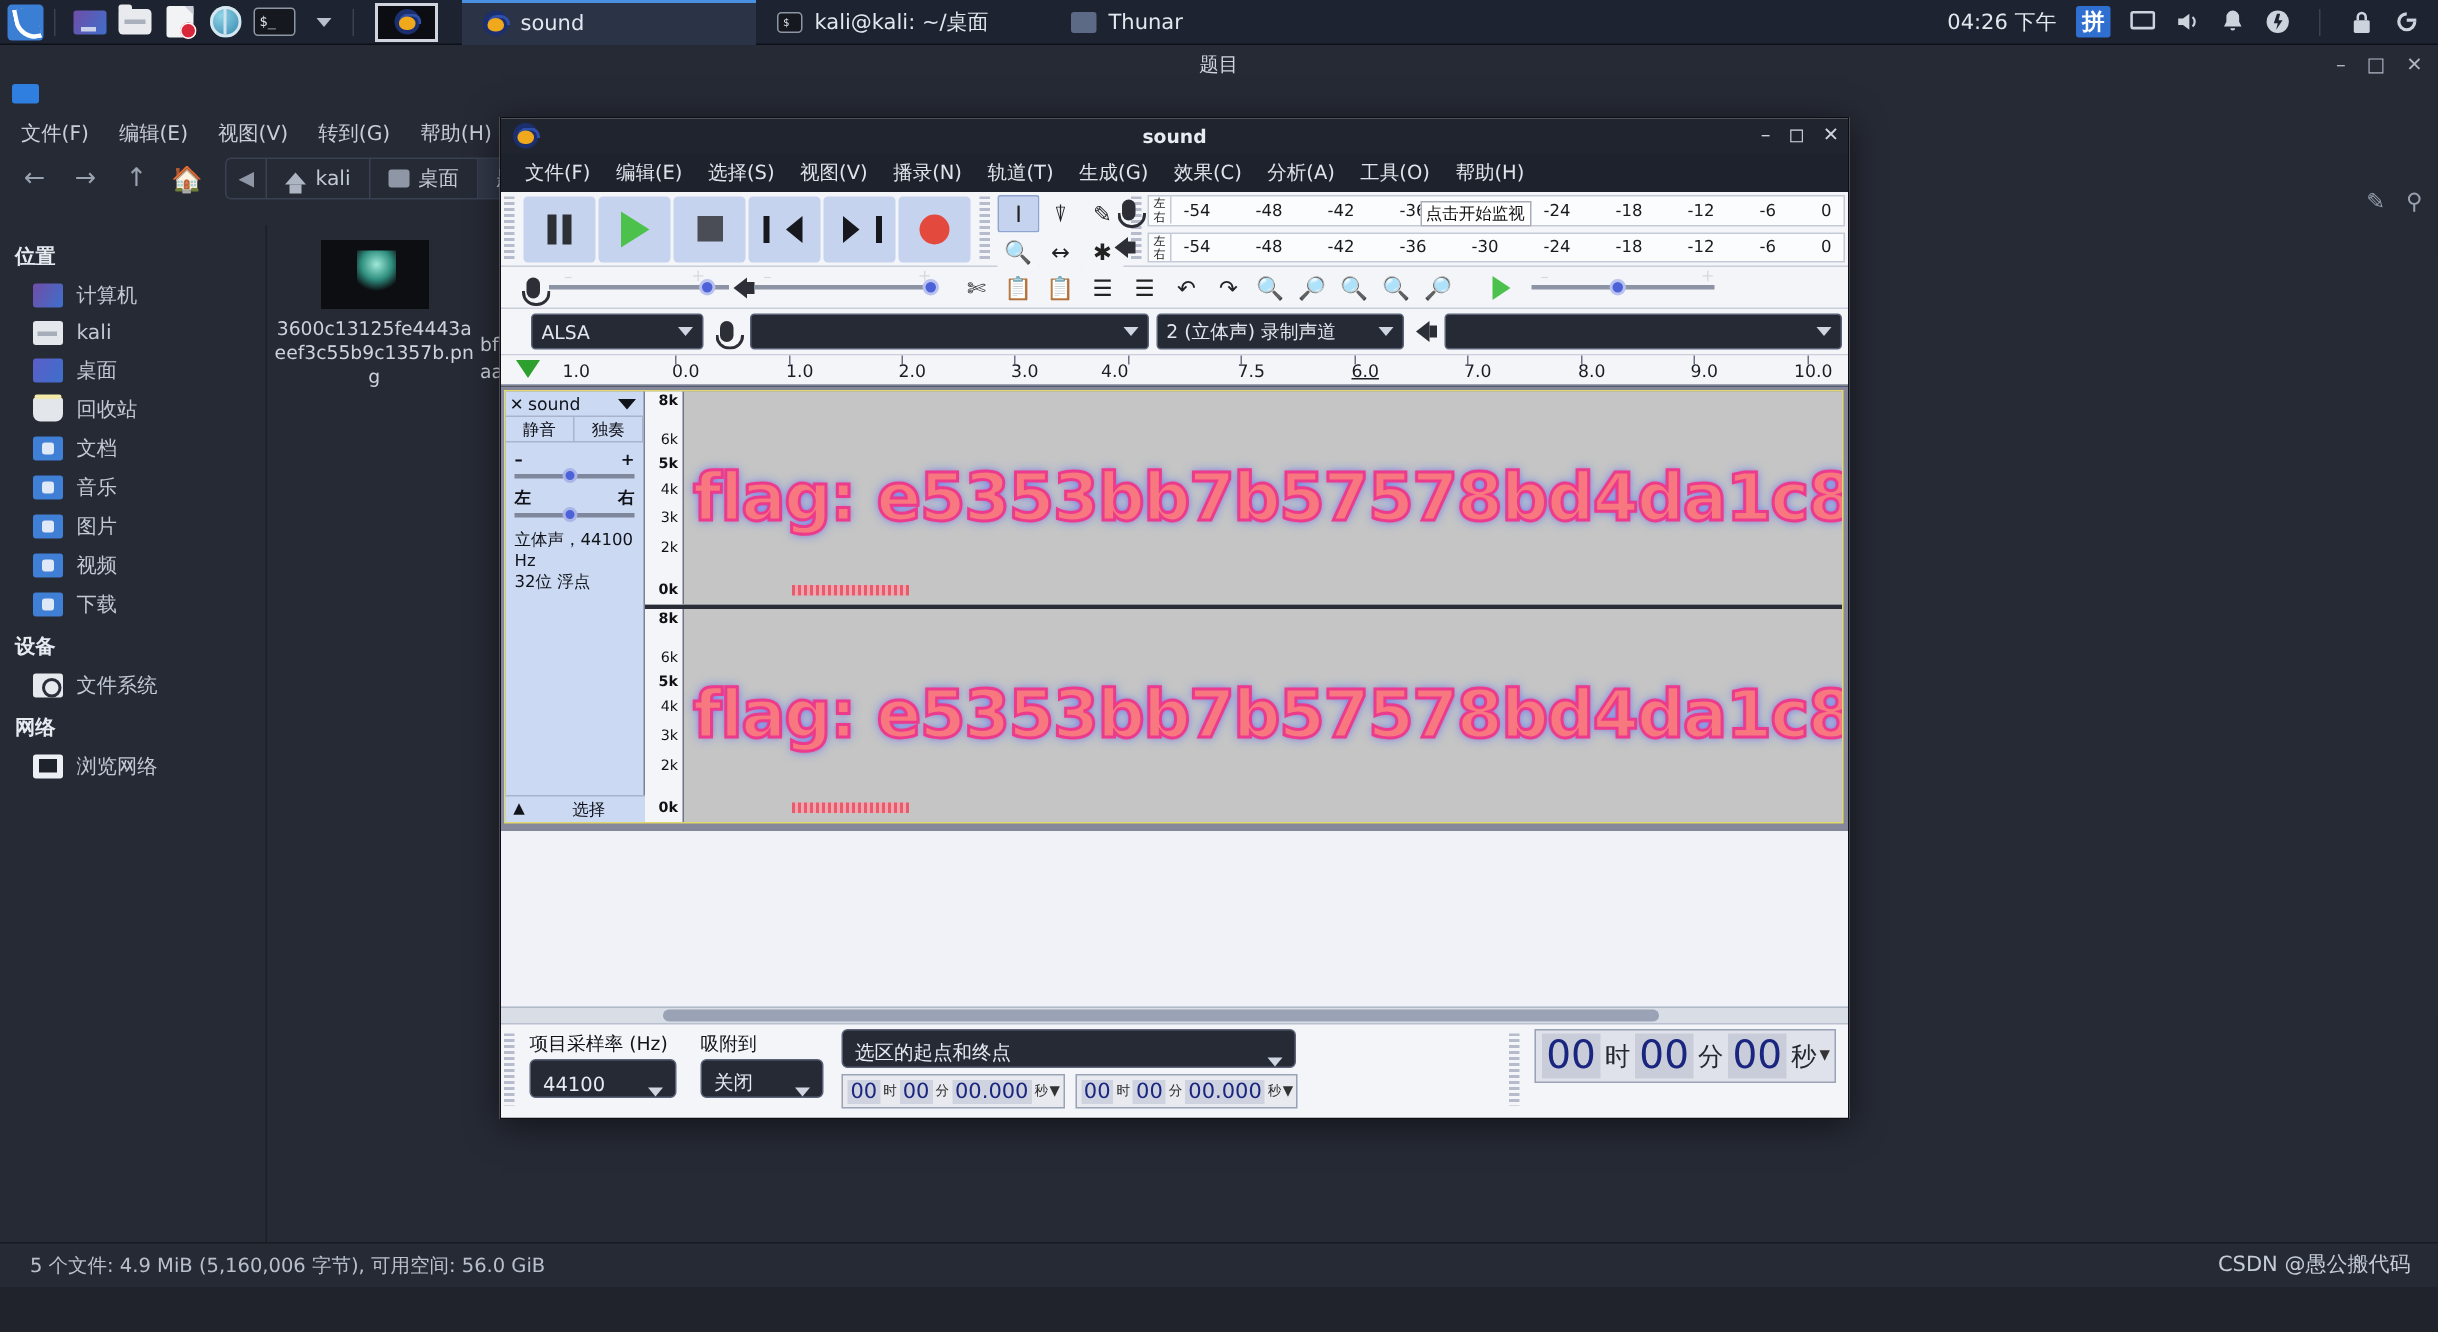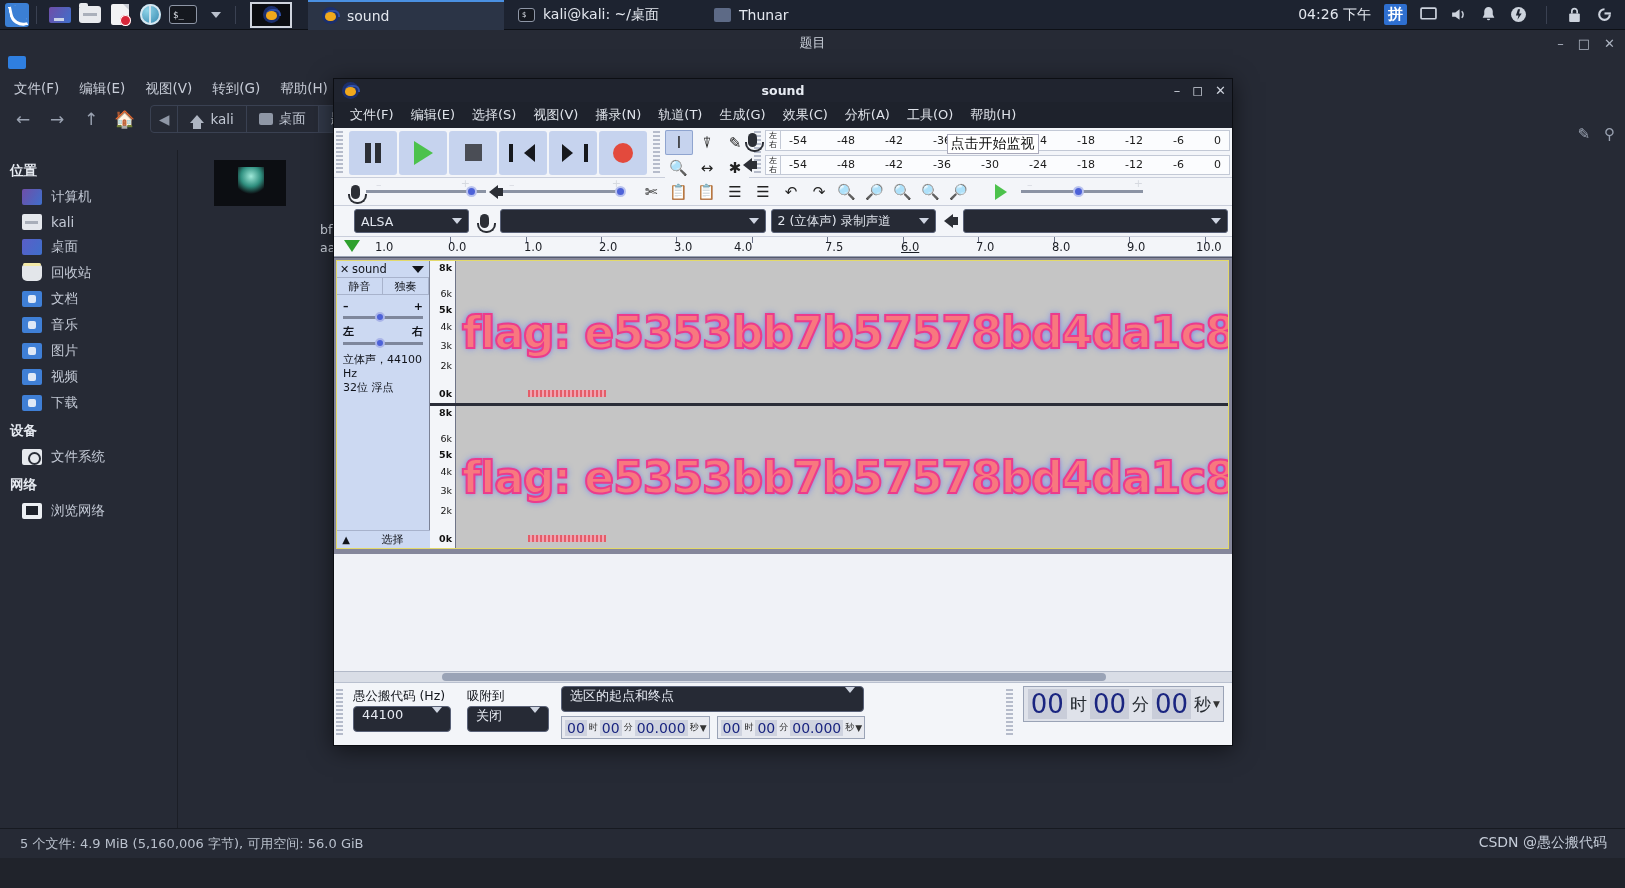--- a/index.html
+++ b/index.html
@@ -111,21 +111,21 @@
   .skips{width:0;height:0;border-right:11px solid #16181d;border-top:9px solid transparent;border-bottom:9px solid transparent;position:relative;}
   .skips:after{content:"";position:absolute;left:-15px;top:-9px;width:4px;height:18px;background:#16181d;}
   .skipe{width:0;height:0;border-left:11px solid #16181d;border-top:9px solid transparent;border-bottom:9px solid transparent;position:relative;}
   .skipe:after{content:"";position:absolute;left:11px;top:-9px;width:4px;height:18px;background:#16181d;}
   .rec-b{width:20px;height:20px;border-radius:50%;background:#e34a3d;}
   .tool-sm{width:28px;height:25px;background:#f3f5f9;border-radius:2px;display:flex;align-items:center;justify-content:center;font-size:15px;color:#222;}
   .tool-sm.on{background:#c6d3ee;box-shadow:inset 0 0 0 1px #8fa4cf;}
   .meter{flex:1;display:flex;align-items:center;background:#fbfcfe;border:1px solid #c3c9d6;margin:2px;height:24px;position:relative;}
   .meter .lr{font-size:8px;line-height:9px;color:#222;padding:0 3px;border-right:1px solid #c3c9d6;}
   .meter .scale{flex:1;display:flex;justify-content:space-between;padding:0 8px;font-size:11px;color:#1a1a1a;}
-  .meter-tip{position:absolute;left:39%;top:3px;background:#fff;border:1px solid #aab;padding:0 3px;font-size:14px;color:#111;}
+  .meter-tip{position:absolute;left:39%;top:3px;background:#fff;border:1px solid #aab;padding:0 3px;font-size:11px;color:#111;}
   .slider{position:relative;height:22px;display:flex;align-items:center;}
   .slider .track{width:120px;height:3px;background:#8b93a4;position:relative;}
   .slider .knob{width:11px;height:11px;border-radius:50%;background:#4d62d8;border:2px solid #b9c2ee;position:absolute;top:-4px;}
   .micicon{width:9px;height:14px;background:#2c2f36;border-radius:5px;position:relative;margin:0 6px;}
   .micicon:after{content:"";position:absolute;left:-3px;top:9px;width:15px;height:8px;border:2px solid #2c2f36;border-top:none;border-radius:0 0 9px 9px;}
   .spk{width:0;height:0;border-right:9px solid #2c2f36;border-top:7px solid transparent;border-bottom:7px solid transparent;position:relative;margin:0 5px 0 3px;}
   .spk:after{content:"";position:absolute;left:9px;top:-4px;width:5px;height:8px;background:#2c2f36;}
   #devrow{display:flex;align-items:center;gap:5px;background:#f3f5f9;padding:3px 4px;border-bottom:1px solid #c9cedb;justify-content:flex-end;}
   .combo{height:24px;background:#262a35;border:1px solid #5a6278;border-radius:3px;display:flex;align-items:center;
     padding:0 6px;color:#e2e6ee;font-size:12.5px;position:relative;}
@@ -162,21 +162,21 @@
     font-family:"DejaVu Sans","Liberation Sans",sans-serif;font-size:44px;font-weight:bold;letter-spacing:-1px;
     color:#f8787f;-webkit-text-stroke:2px #ec3b8c;white-space:nowrap;
     text-shadow:0 0 7px rgba(90,120,255,.95),0 0 3px rgba(255,110,140,.95);}
   .lowband{position:absolute;left:72px;bottom:6px;width:78px;height:7px;
     background:repeating-linear-gradient(to right,#e8525f 0 2px,#f6a0b0 2px 4px);opacity:.9;}
   .chan-div{height:3px;background:#2a2d38;}
   #aud-bottom{position:absolute;left:0;bottom:0;width:898px;}
   #selbar{background:#f3f5f9;border-top:1px solid #b9c0cf;display:flex;align-items:flex-start;padding:3px 0 5px;}
   .selcol{padding:0 8px;font-size:12.5px;color:#11141b;}
   .selhdr{height:20px;display:flex;align-items:center;}
-  .nfield{height:26px;background:#262a35;border:1px solid #5a6278;border-radius:4px;display:flex;align-items:flex-start;
+  .nfield{height:26px;background:#262a35;border:1px solid #5a6278;border-radius:4px;display:flex;align-items:flex-end;
     padding:0 8px;color:#e6eaf2;font-size:13px;}
   .timefield{height:23px;border:1px solid #9aa3b6;background:#e8eaf0;display:flex;align-items:center;
     font-family:"DejaVu Sans",sans-serif;color:#1a2580;font-size:14px;padding:0 2px;}
   .timefield .d{background:#cfd3df;padding:0 2px;margin:0 1px;}
   .timefield .u{font-size:9px;color:#2b2b2b;padding:0 1px;}
   .bigtime{height:36px;border:1px solid #9aa3b6;background:#dfe2ea;display:flex;align-items:center;
     color:#1a2580;font-size:26px;padding:0 3px;}
   .bigtime .d{background:#c9cdd9;padding:0 3px;margin:0 1px;}
   .bigtime .u{font-size:17px;color:#24292f;padding:0 2px;}
   #aud-status{height:24px;background:#f3f5f9;border-top:1px solid #c0c6d4;display:flex;align-items:center;
@@ -279,20 +279,21 @@
         </div>
       <div class="pl-head">网络</div>
       <div class="pl-item">
           <span class="pi pi-net"></span>
           <span>浏览网络</span>
         </div>
     </div>
     <div id="fileview">
       <div class="file-tile" style="left:4px;top:10px;">
         <span class="thumb"></span>
+        <div class="fname">3600c13125fe4443aeef3c55b9c1357b.png</div>
       </div>
       <div class="file-partial" style="left:142px;top:72px;">bfl</div>
       <div class="file-partial" style="left:142px;top:90px;">aa</div>
     </div>
   </div>
 
   <div id="statusbar">
     <span>5 个文件: 4.9 MiB (5,160,006 字节), 可用空间: 56.0 GiB</span>
   </div>
   <div class="watermark">CSDN @愚公搬代码</div>
@@ -572,21 +573,21 @@
     </div>
   </div>
 
   <div id="aud-bottom">
     <div class="hsb">
         <div class="thumbh"></div>
       </div>
     <div id="selbar">
       <div class="grip" style="height:48px;"></div>
       <div class="selcol">
-        <div class="selhdr">愚公搬代码 (Hz)</div>
+        <div class="selhdr">项目采样率 (Hz)</div>
         <div class="nfield" style="width:98px;justify-content:space-between;">
           <span>44100</span>
           <span class="ar" style="width:0;height:0;border-left:5px solid transparent;border-right:5px solid transparent;border-top:6px solid #cfd5e1;"></span>
         </div>
       </div>
       <div class="selcol">
         <div class="selhdr">吸附到</div>
         <div class="nfield" style="width:82px;justify-content:space-between;">
           <span>关闭</span>
           <span class="ar" style="width:0;height:0;border-left:5px solid transparent;border-right:5px solid transparent;border-top:6px solid #cfd5e1;"></span>

